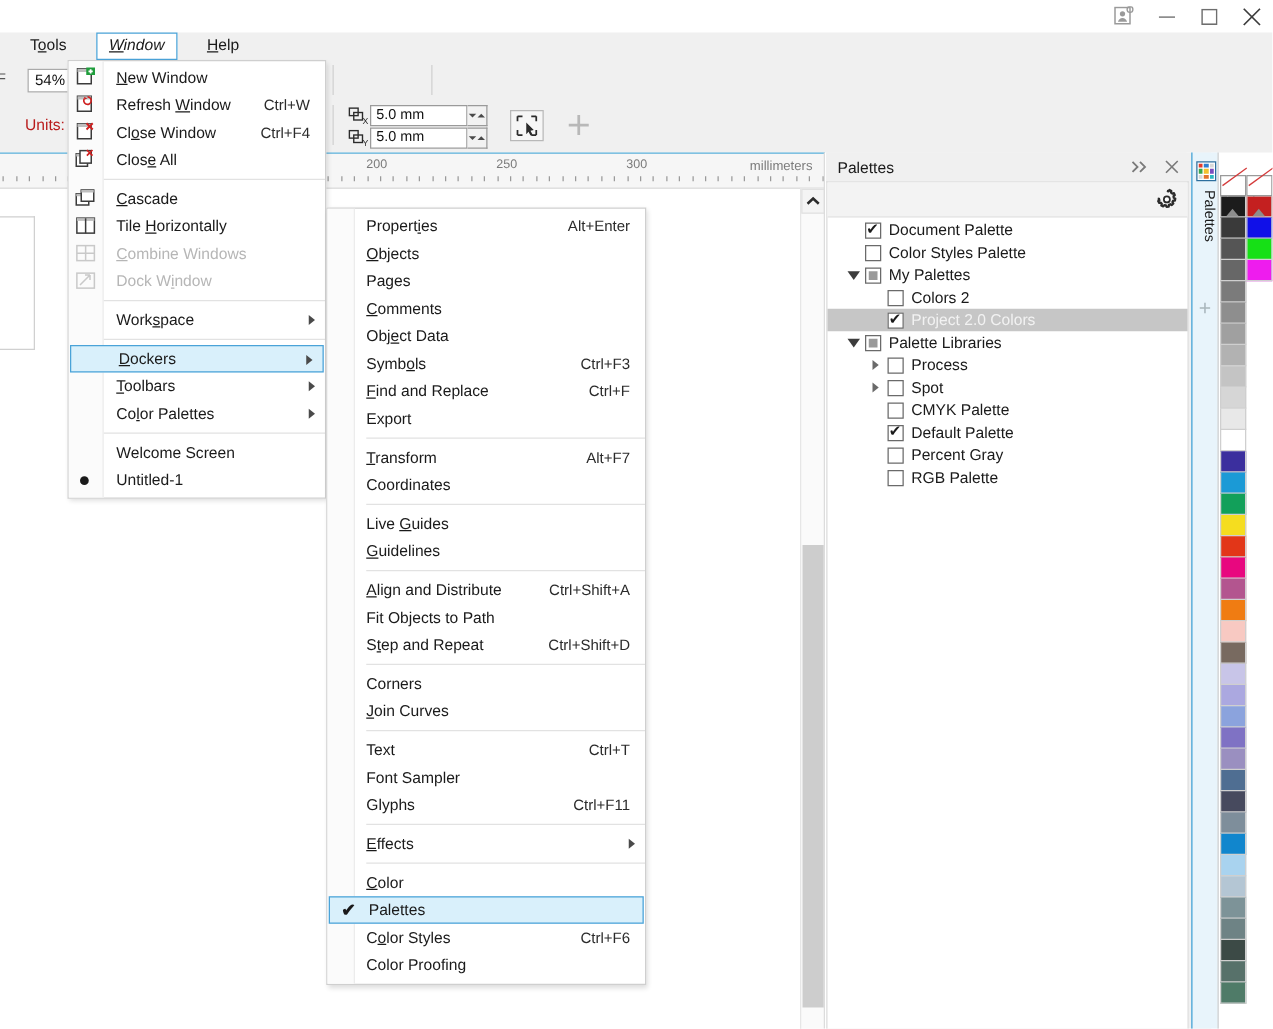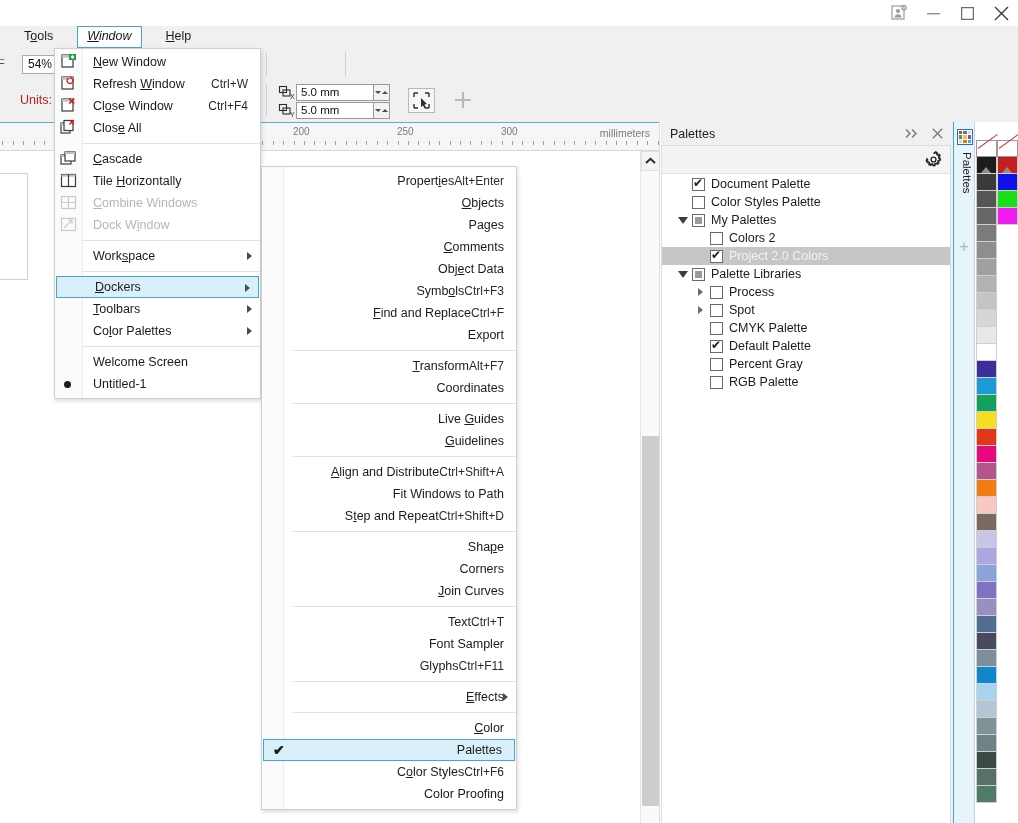--- a/index.html
+++ b/index.html
@@ -169,21 +169,21 @@
   .msep { height: 1px; background: #e2e2e2; margin: 4px 0 4px 28px; }
 
   
   .menu-dockers {
     position: absolute; left: 261px; top: 166px; width: 256px;
     background: #ffffff; border: 1px solid #cfcfcf;
     box-shadow: 1px 2px 4px rgba(0,0,0,.14);
     padding: 3px 0 4px 0; z-index: 70;
   }
   .menu-dockers .mi { height: 22px; padding-left: 31px; }
-  .menu-dockers .mi .mi-label { padding-left: 0; text-align: right; }
+  .menu-dockers .mi .mi-label { padding-left: 0; }
   .menu-dockers .msep { margin-left: 31px; }
   .menu-dockers .mi.hl { background: #d9f0fb; border: 1px solid #4aa3d8; }
   .chkmark {
     position: absolute; left: 9px; top: 3px; font-size: 14px; color: #1a1a1a;
     font-weight: bold; line-height: 15px;
   }
 
   
   .docker {
     position: absolute; left: 661px; top: 122px; width: 308px; height: 701px;
@@ -825,32 +825,28 @@
         <div class="mi">
           <span class="mi-label"><span class="ul">G</span>uidelines</span>
           <span class="mi-accel"></span>
         </div>
         <div class="msep"></div>
         <div class="mi">
           <span class="mi-label"><span class="ul">A</span>lign and Distribute</span>
           <span class="mi-accel">Ctrl+Shift+A</span>
         </div>
         <div class="mi">
-          <span class="mi-label">Fit Windows to Path</span>
+          <span class="mi-label">Fit Objects to Path</span>
           <span class="mi-accel"></span>
         </div>
         <div class="mi">
           <span class="mi-label">S<span class="ul">t</span>ep and Repeat</span>
           <span class="mi-accel">Ctrl+Shift+D</span>
         </div>
         <div class="msep"></div>
-        <div class="mi">
-          <span class="mi-label">Sha<span class="ul">p</span>e</span>
-          <span class="mi-accel"></span>
-        </div>
         <div class="mi">
           <span class="mi-label">Corners</span>
           <span class="mi-accel"></span>
         </div>
         <div class="mi">
           <span class="mi-label"><span class="ul">J</span>oin Curves</span>
           <span class="mi-accel"></span>
         </div>
         <div class="msep"></div>
         <div class="mi">

